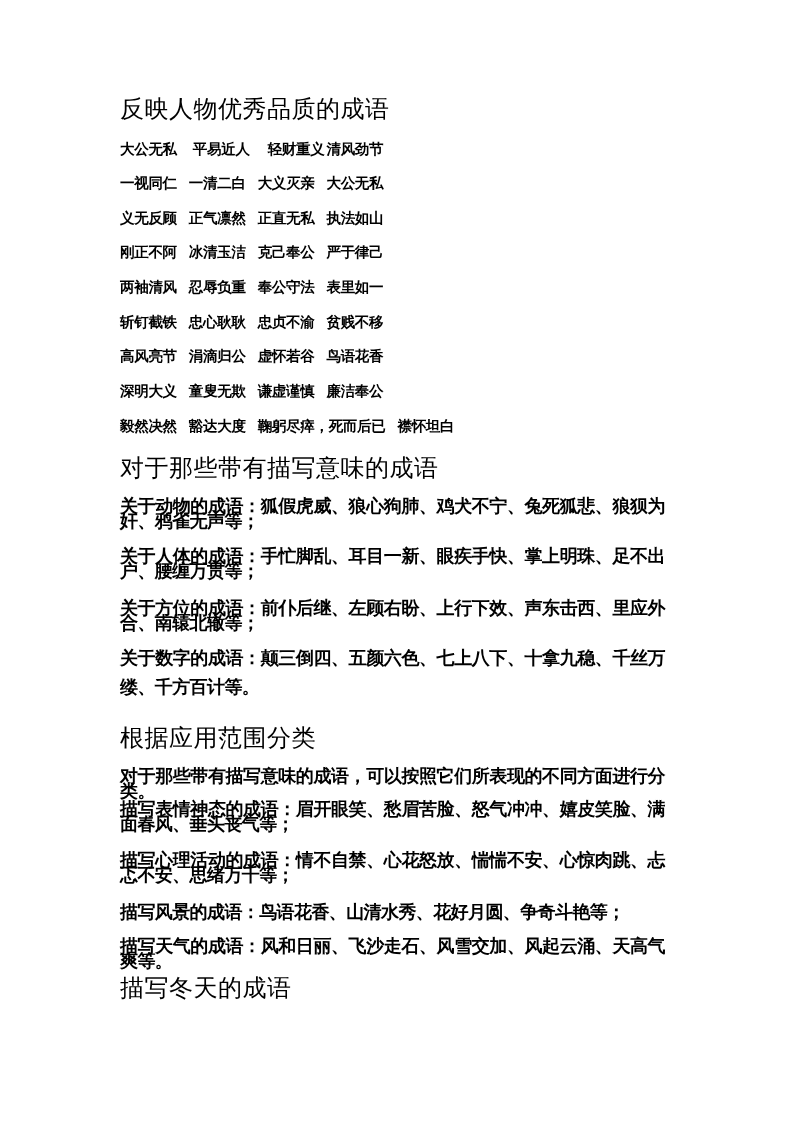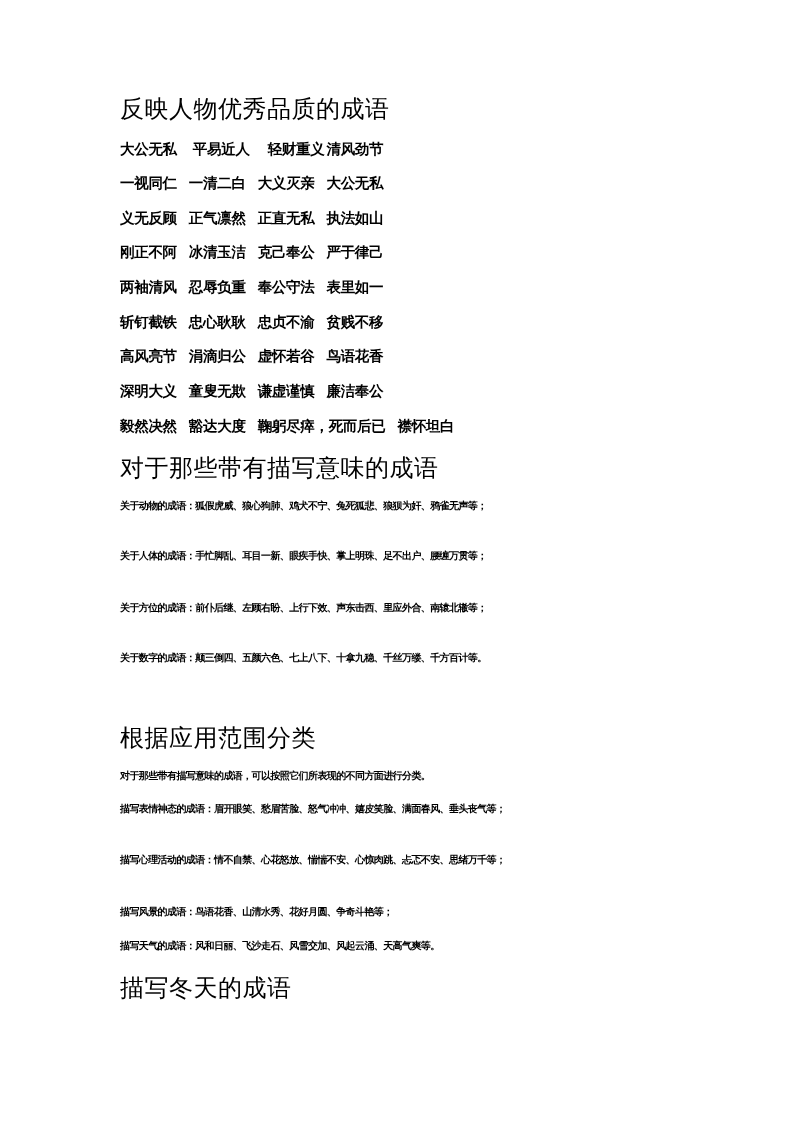--- a/index.html
+++ b/index.html
@@ -41,21 +41,21 @@
       letter-spacing: -0.3px;
     }
     .idiom-row span {
       display: inline-block;
       margin-right: 12px;
     }
     .para {
       position: absolute;
       left: 0;
       width: 545px;
-      font-size: 10px;
+      font-size: 18px;
       line-height: 15px;
       font-weight: bold;
       letter-spacing: -0.6px;
       margin: 0;
       text-align: justify;
     }
     .para.loose {
       line-height: 29px;
     }
   </style>

